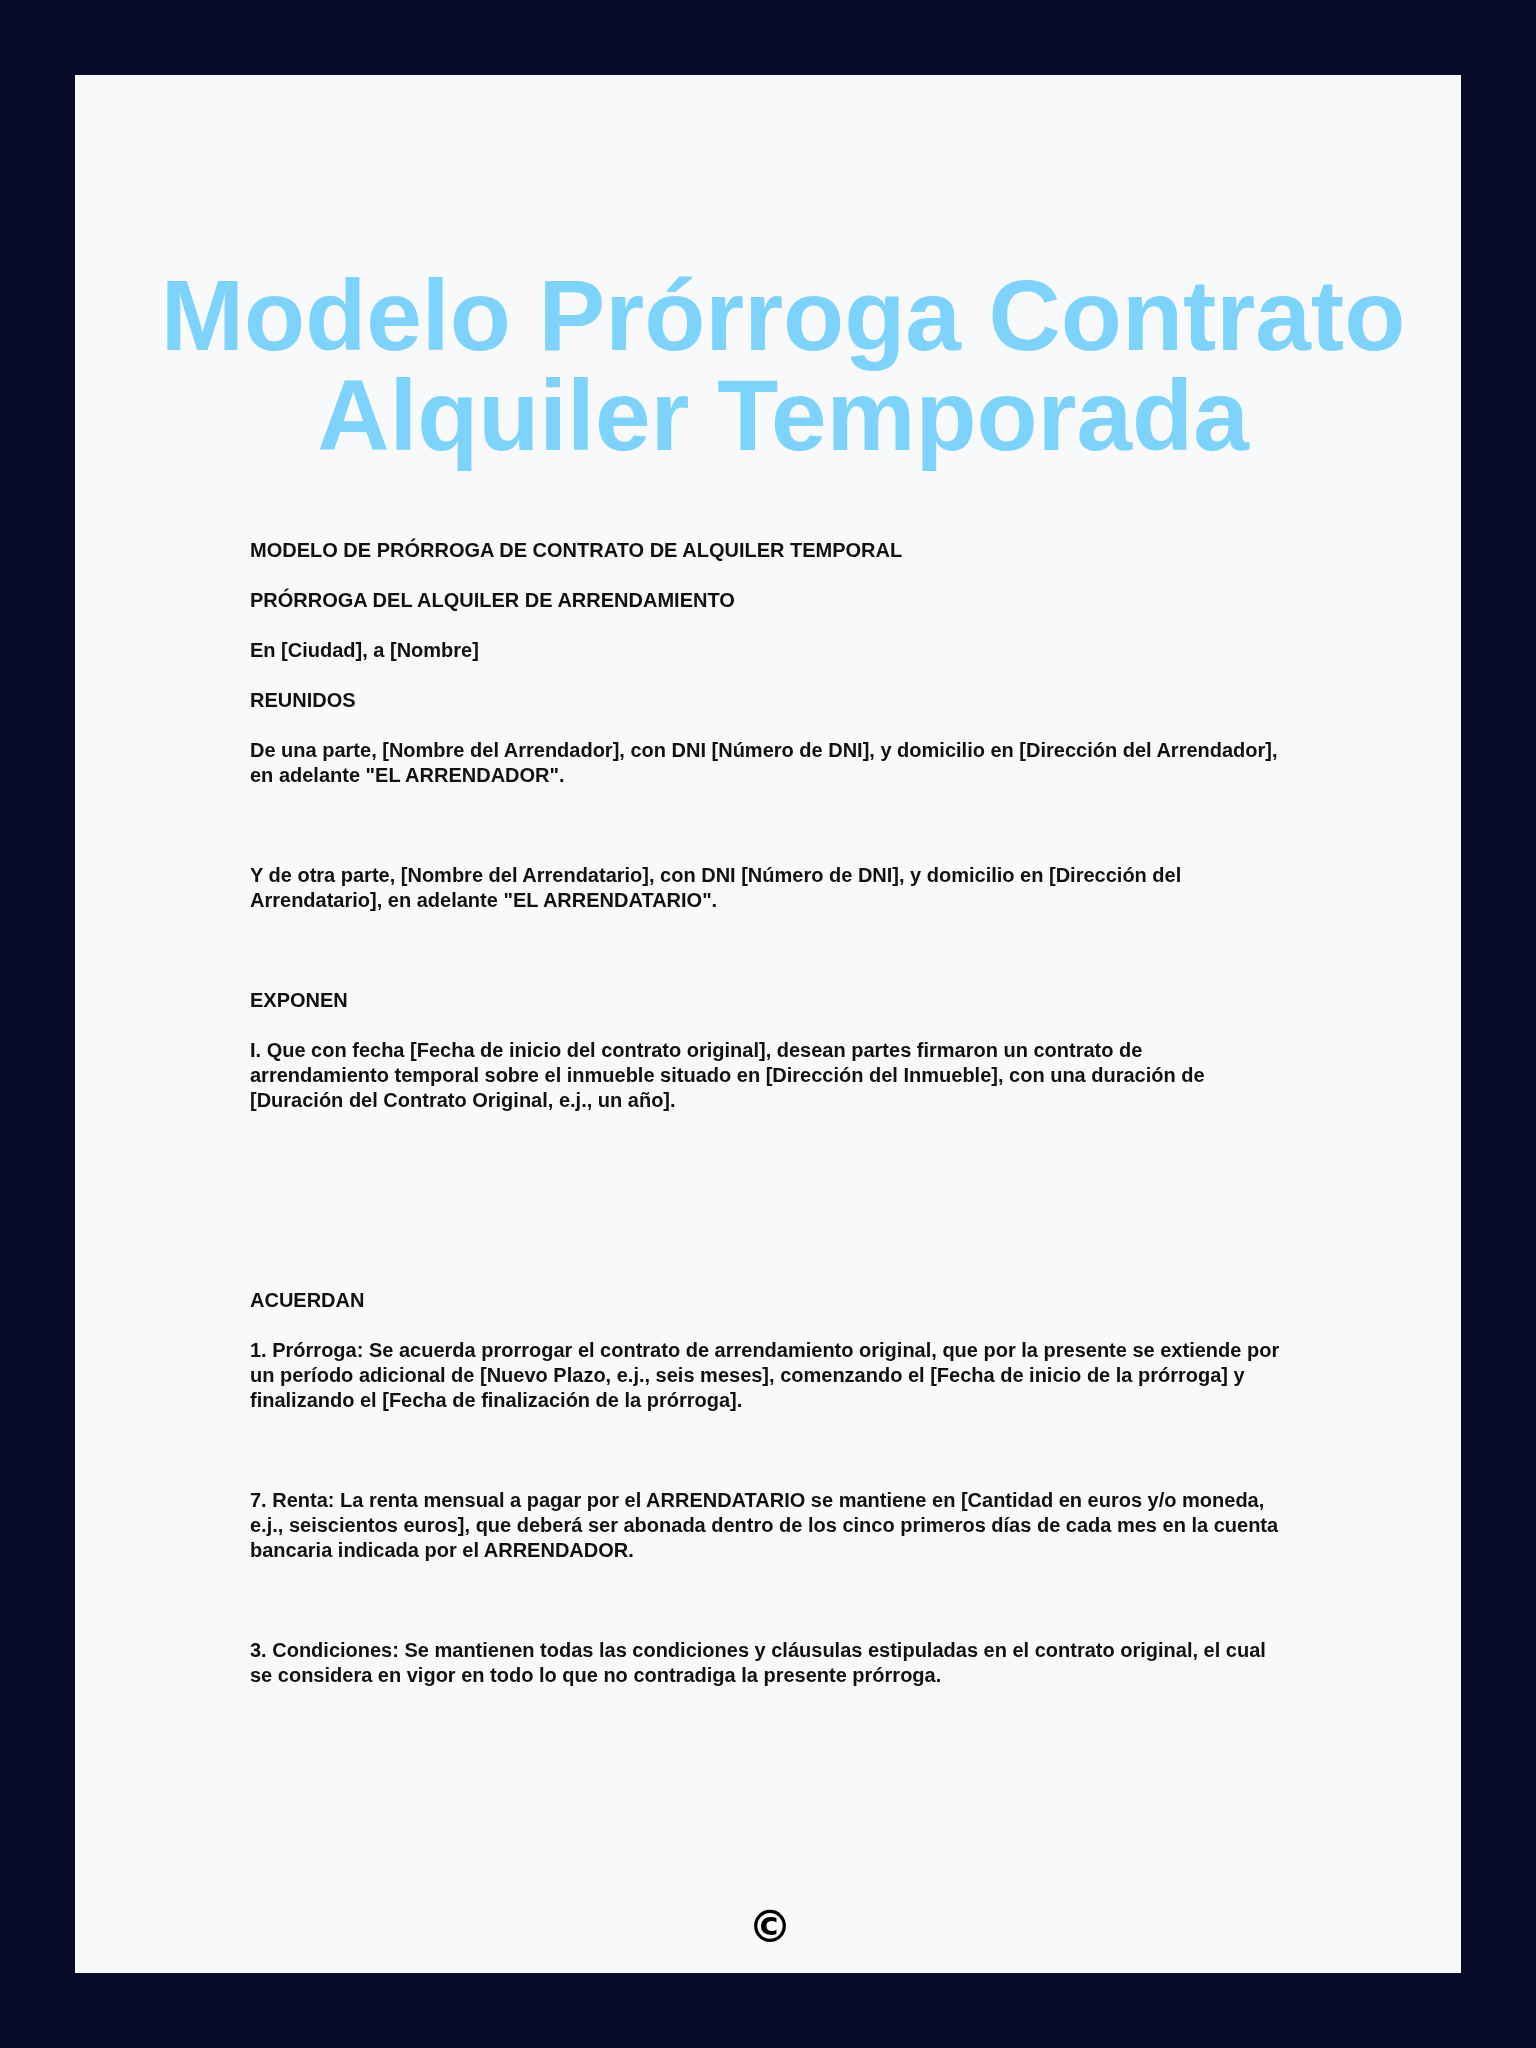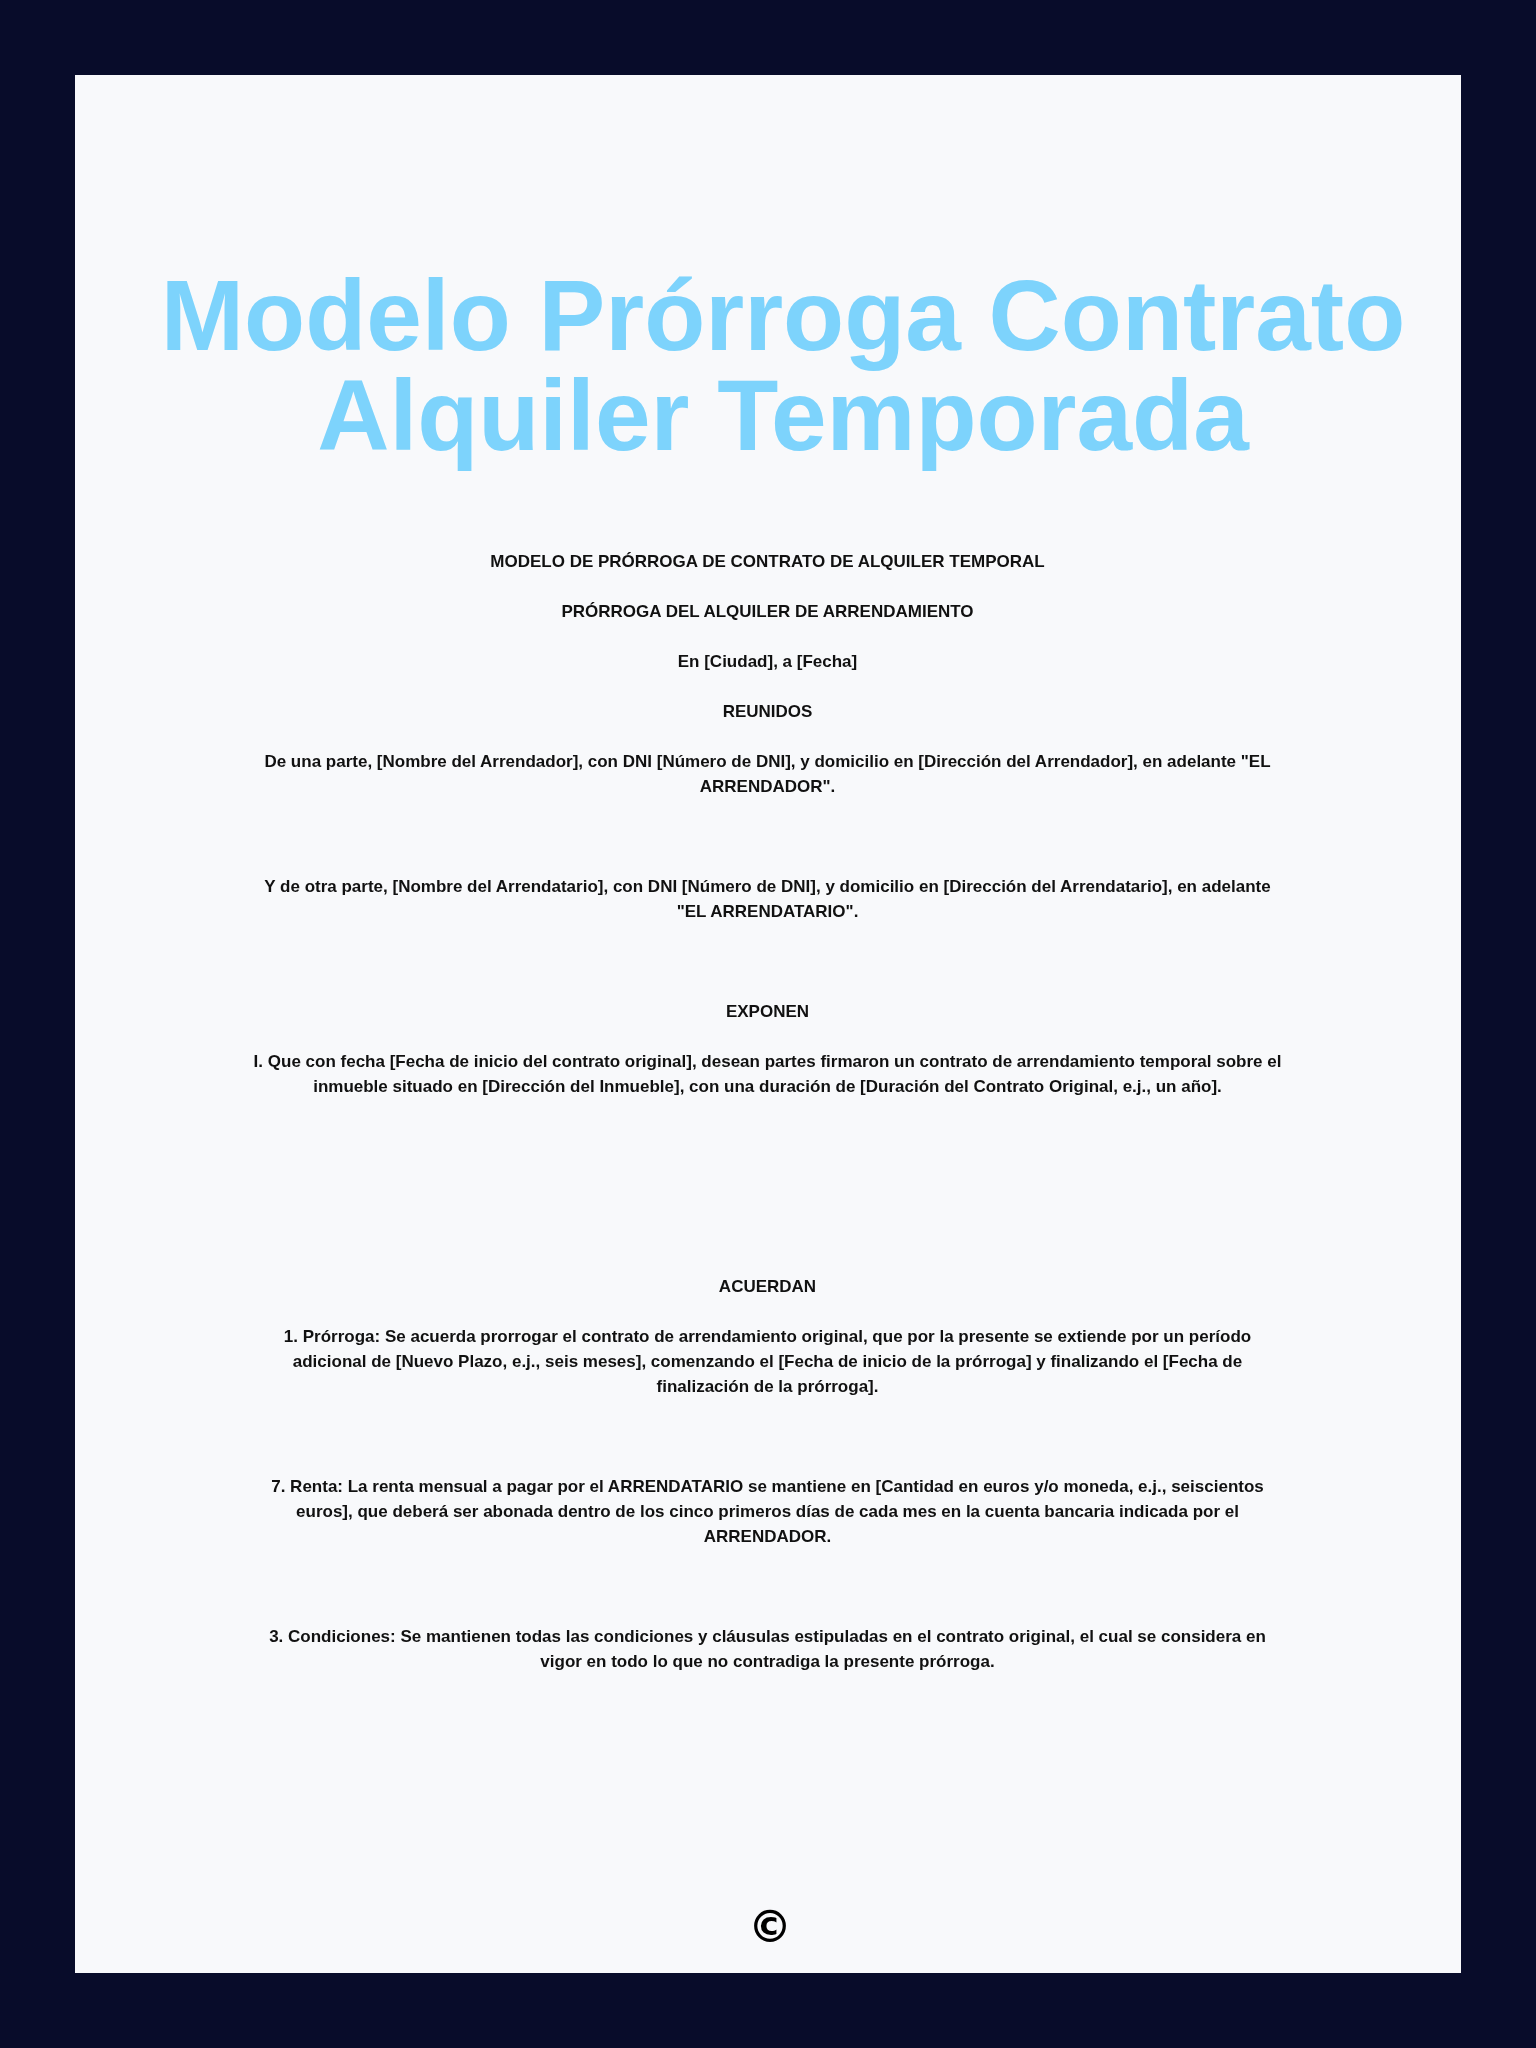--- a/index.html
+++ b/index.html
@@ -35,28 +35,27 @@
       line-height: 100px;
       color: #7dd3fc;
       letter-spacing: 0px;
     }
     .title span {
       display: block;
     }
     .body {
       position: absolute;
       left: 250px;
-      top: 549px;
+      top: 538px;
       width: 1035px;
       color: #111111;
       font-family: "Liberation Sans", sans-serif;
       font-weight: 700;
-      font-size: 17px;
+      font-size: 20px;
       line-height: 25px;
-      text-align: center;
     }
     .body p {
       margin: 0;
       padding: 0;
     }
     .gap1 { height: 25px; }
     .gap3 { height: 75px; }
     .copyright {
       position: absolute;
       left: 748px;
@@ -79,21 +78,21 @@
 <h1 class="title">
   <span>Modelo Prórroga Contrato</span>
   <span>Alquiler Temporada</span>
 </h1>
 
 <div class="body">
   <p>MODELO DE PRÓRROGA DE CONTRATO DE ALQUILER TEMPORAL</p>
   <div class="gap1"></div>
   <p>PRÓRROGA DEL ALQUILER DE ARRENDAMIENTO</p>
   <div class="gap1"></div>
-  <p>En [Ciudad], a [Fecha]</p>
+  <p>En [Ciudad], a [Nombre]</p>
   <div class="gap1"></div>
   <p>REUNIDOS</p>
   <div class="gap1"></div>
   <p>De una parte, [Nombre del Arrendador], con DNI [Número de DNI], y domicilio en [Dirección del Arrendador], en adelante "EL ARRENDADOR".</p>
   <div class="gap3"></div>
   <p>Y de otra parte, [Nombre del Arrendatario], con DNI [Número de DNI], y domicilio en [Dirección del Arrendatario], en adelante "EL ARRENDATARIO".</p>
   <div class="gap3"></div>
   <p>EXPONEN</p>
   <div class="gap1"></div>
   <p>I. Que con fecha [Fecha de inicio del contrato original], desean partes firmaron un contrato de arrendamiento temporal sobre el inmueble situado en [Dirección del Inmueble], con una duración de [Duración del Contrato Original, e.j., un año].</p>

